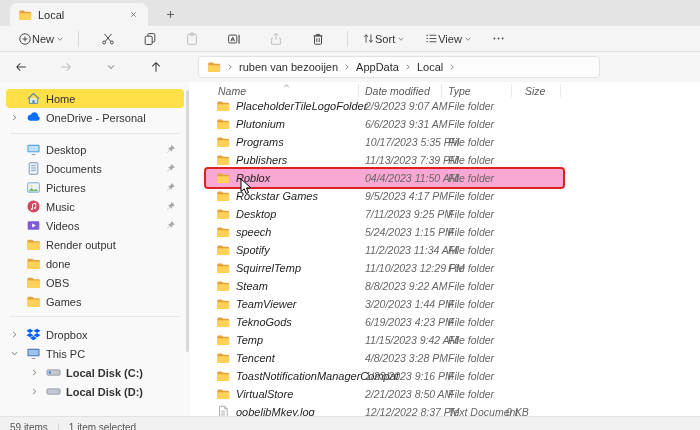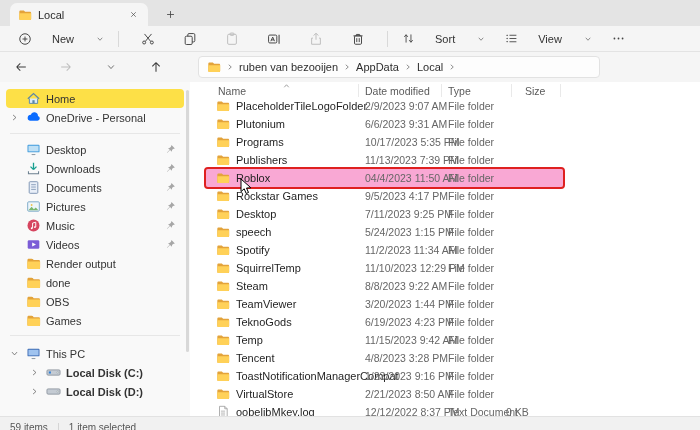--- a/index.html
+++ b/index.html
@@ -8,21 +8,21 @@
 
   
   .tabbar { height:26px; background:#e4e4e4; display:flex; align-items:flex-end; padding-left:10px; }
   .tab { width:138px; height:23px; background:#f5f5f5; border-radius:7px 7px 0 0; display:flex; align-items:center; gap:6px; padding:0 8px; }
   .tab-title { font-size:11px; color:#2b2b2b; }
   .tab-close { margin-left:auto; width:14px; height:14px; display:flex; align-items:center; justify-content:center; border-radius:3px; }
   .newtab { width:16px; height:16px; margin:0 0 4px 14px; display:flex; align-items:center; justify-content:center; }
 
   
   .toolbar { height:26px; background:#f5f5f5; display:flex; align-items:center; padding:0 12px; border-bottom:1px solid #e3e3e3; }
-  .tbtn { display:flex; align-items:center; gap:20px; padding:3px 6px; border-radius:4px; color:#333; }
+  .tbtn { display:flex; align-items:center; gap:0; padding:3px 6px; border-radius:4px; color:#333; }
   .tbtn svg { display:block; }
   .tb-sep { width:1px; height:16px; background:#d9d9d9; margin:0 8px; }
   .icon-gap { margin:16px 8px; }
   .disabled svg * { stroke:#bcbcbc !important; }
   .chev-s { margin-left:2px; }
 
   
   .addressrow { height:30px; background:#f5f5f5; display:flex; align-items:center; padding:0 10px;gap:23px; }
   .navbtn { width:22px; height:22px; display:flex; align-items:center; justify-content:center; border-radius:4px; }
   .crumbbar { margin-left:8px; width:402px; height:22px; background:#fdfdfd; border:1px solid #e2e2e2; border-radius:4px; display:flex; align-items:center; padding:0 8px; gap:5px; }
@@ -38,21 +38,21 @@
   .side-item.selected { background:#fde047;text-align:right; }
   .side-item .chev { position:absolute; left:4px; top:4px; width:10px; height:10px; }
   .side-item .sicon { position:absolute; left:20px; top:2px; width:15px; height:15px; }
   .side-item .pin { position:absolute; right:8px; top:4px; width:11px; height:11px; opacity:.75; }
   .side-item.lvl1 { margin-left:26px;font-weight:bold; }
   .side-div { height:1px; background:#e7e7e7; margin:6px 10px; }
   .side-div.second { margin:5px 10px 8px 10px; }
   .side-scroll { position:absolute; right:1px; top:8px; width:3px; height:262px; background:#d8d8d8; border-radius:2px; }
 
   
-  .main { flex:1; background:#fff; position:relative; overflow:hidden; }
+  .main { flex:1; background:#fff; position:relative; overflow:hidden;font-style:italic; }
   .headers { position:absolute; top:2px; left:16px; height:14px; width:370px; }
   .hcell { position:absolute; top:1px; font-size:10.5px; color:#5a5a5a; white-space:nowrap; }
   .h-name { left:12px; } .h-date { left:159px; } .h-type { left:242px; } .h-size { left:319px; }
   .hsep { position:absolute; top:0; width:1px; height:13px; background:#e9e9e9; }
   .sort-up { position:absolute; left:76px; top:-2px; }
   .rows { position:absolute; top:15px; left:16px; }
   .row { position:relative; height:18px; width:357px; border-radius:2px; }
   .row-icon { position:absolute; left:10px; top:2px; width:14px; height:14px; }
   .cell { position:absolute; top:3px; font-size:10.5px; color:#666; white-space:nowrap; }
   .c-name { left:30px; top:2.5px; font-size:11px; color:#1f1f1f; }
@@ -315,32 +315,20 @@
             <path d="M6 13.4h4M8 11v2.4" stroke="#7a8block79" stroke-width="1"></path>
             <path d="M6 13.4h4" stroke="#8d9aa5" stroke-width="1.1"></path>
           </svg>
       </span>
       <span>Desktop</span>
       <span class="pin"><svg width="11" height="11">
             <use href="#i-pin"></use>
           </svg></span>
     </div>
 
-    <div class="side-item">
-      <span class="sicon">
-        <svg width="15" height="15" viewBox="0 0 16 16">
-            <path d="M8 1.8v7.4M8 9.2L4.8 6M8 9.2L11.2 6" fill="none" stroke="#169f8f" stroke-width="1.4"></path>
-            <path d="M2.6 10.8v2.8h10.8v-2.8" fill="none" stroke="#6b7f8f" stroke-width="1.1"></path>
-          </svg>
-      </span>
-      <span>Downloads</span>
-      <span class="pin"><svg width="11" height="11">
-            <use href="#i-pin"></use>
-          </svg></span>
-    </div>
 
     <div class="side-item">
       <span class="sicon">
         <svg width="15" height="15" viewBox="0 0 16 16">
             <rect x="3.4" y="1.8" width="9.2" height="12.4" rx="1" fill="#e9eff8" stroke="#7d93b2" stroke-width="1"></rect>
             <path d="M5.5 5h5M5.5 7.5h5M5.5 10h5" stroke="#7d93b2" stroke-width="0.9"></path>
           </svg>
       </span>
       <span>Documents</span>
       <span class="pin"><svg width="11" height="11">
@@ -413,20 +401,37 @@
 
     <div class="side-item">
       <span class="sicon"><svg width="15" height="15">
             <use href="#i-folder"></use>
           </svg></span>
       <span>Games</span>
     </div>
 
     <div class="side-div second"></div>
 
+    <div class="side-item">
+      <span class="chev"><svg width="9" height="9">
+            <use href="#i-chevr"></use>
+          </svg></span>
+      <span class="sicon">
+        <svg width="15" height="15" viewBox="0 0 16 14">
+            <g fill="#0061fe">
+              <path d="M4.2.8L7.9 3.1 4.2 5.4.5 3.1z"></path>
+              <path d="M11.8.8l3.7 2.3-3.7 2.3L8.1 3.1z"></path>
+              <path d="M.5 7.7l3.7-2.3 3.7 2.3-3.7 2.3z"></path>
+              <path d="M8.1 7.7l3.7-2.3 3.7 2.3-3.7 2.3z"></path>
+              <path d="M4.2 10.8L7.9 8.5l3.7 2.3-3.7 2.3z"></path>
+            </g>
+          </svg>
+      </span>
+      <span>Dropbox</span>
+    </div>
 
     <div class="side-item">
       <span class="chev"><svg width="9" height="9">
             <use href="#i-chevd"></use>
           </svg></span>
       <span class="sicon">
         <svg width="15" height="15" viewBox="0 0 16 16">
             <rect x="1.6" y="3" width="12.8" height="8" rx="1" fill="#3e6db5"></rect>
             <rect x="2.6" y="4" width="10.8" height="6" fill="#9fc3ef"></rect>
             <path d="M6 13.4h4" stroke="#8d9aa5" stroke-width="1.1"></path>

